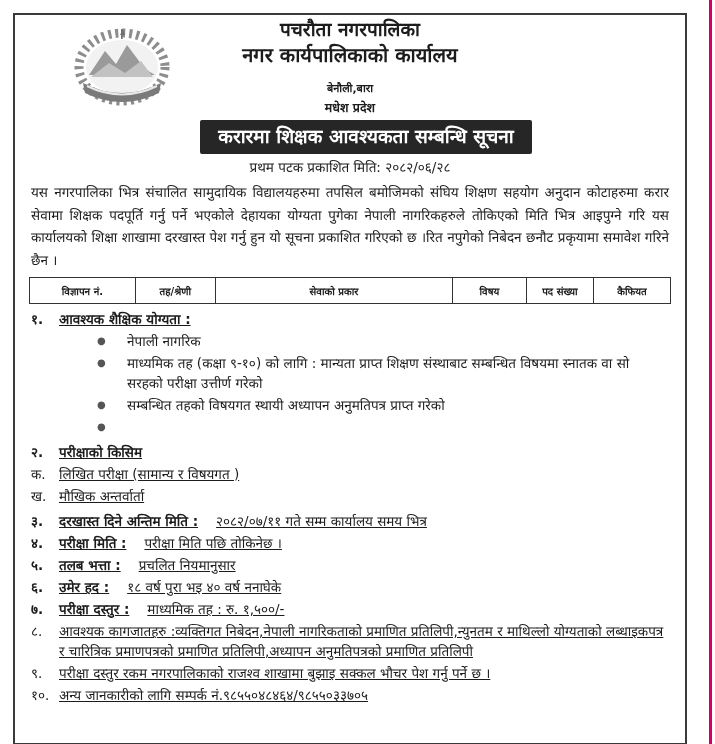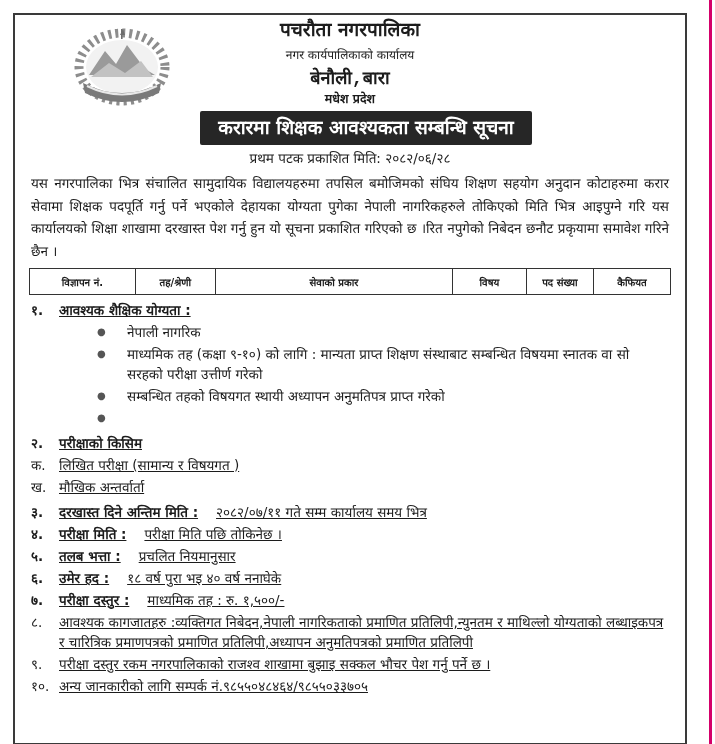--- a/index.html
+++ b/index.html
@@ -9,22 +9,22 @@
   }
   .edge-line { position:absolute; top:0; right:3px; width:3px; height:744px; background:#d4006a; }
   .sheet {
     position:absolute; left:13px; top:13px; width:674px; height:732px;
     border:2px solid #3a3a3a; box-sizing:border-box; background:#fff;
     padding:3px 14px 0 14px; overflow:hidden;
   }
   .logo { position:absolute; left:52px; top:8px; width:110px; height:88px; }
   .hdr { text-align:center; }
   .hdr .l1 { font-size:19px; font-weight:bold; line-height:22px; }
-  .hdr .l2 { font-size:12px; font-weight:normal; line-height:24px; margin-top:3px; }
-  .hdr .l3 { font-size:18px; font-weight:bold; line-height:15px; margin-top:5px;font-family:Liberation Mono, monospace; }
+  .hdr .l2 { font-size:20px; font-weight:bold; line-height:24px; margin-top:3px; }
+  .hdr .l3 { font-size:11px; font-weight:bold; line-height:15px; margin-top:14px; }
   .hdr .l4 { font-size:12.5px; font-weight:bold; line-height:15px; margin-top:4px; }
   .banner-row { text-align:center; margin-top:5px; }
   .banner {
     display:inline-block; background:#262626; color:#ffffff;
     font-size:19px; font-weight:bold; padding:3px 18px 5px; border-radius:2px;margin-left:32px;
   }
   .pubdate { text-align:center; font-weight:normal; font-size:13.5px; margin-top:4px; line-height:18px; }
   .para { font-size:13.5px; line-height:22.5px; text-align:justify; margin:5px 2px 0 2px; }
   table { width:100%; border-collapse:collapse; margin-top:6px; table-layout:fixed; }
   th,td { border:1.5px solid #333333; text-align:center; font-size:10px; padding:1px 3px; overflow:hidden; }

